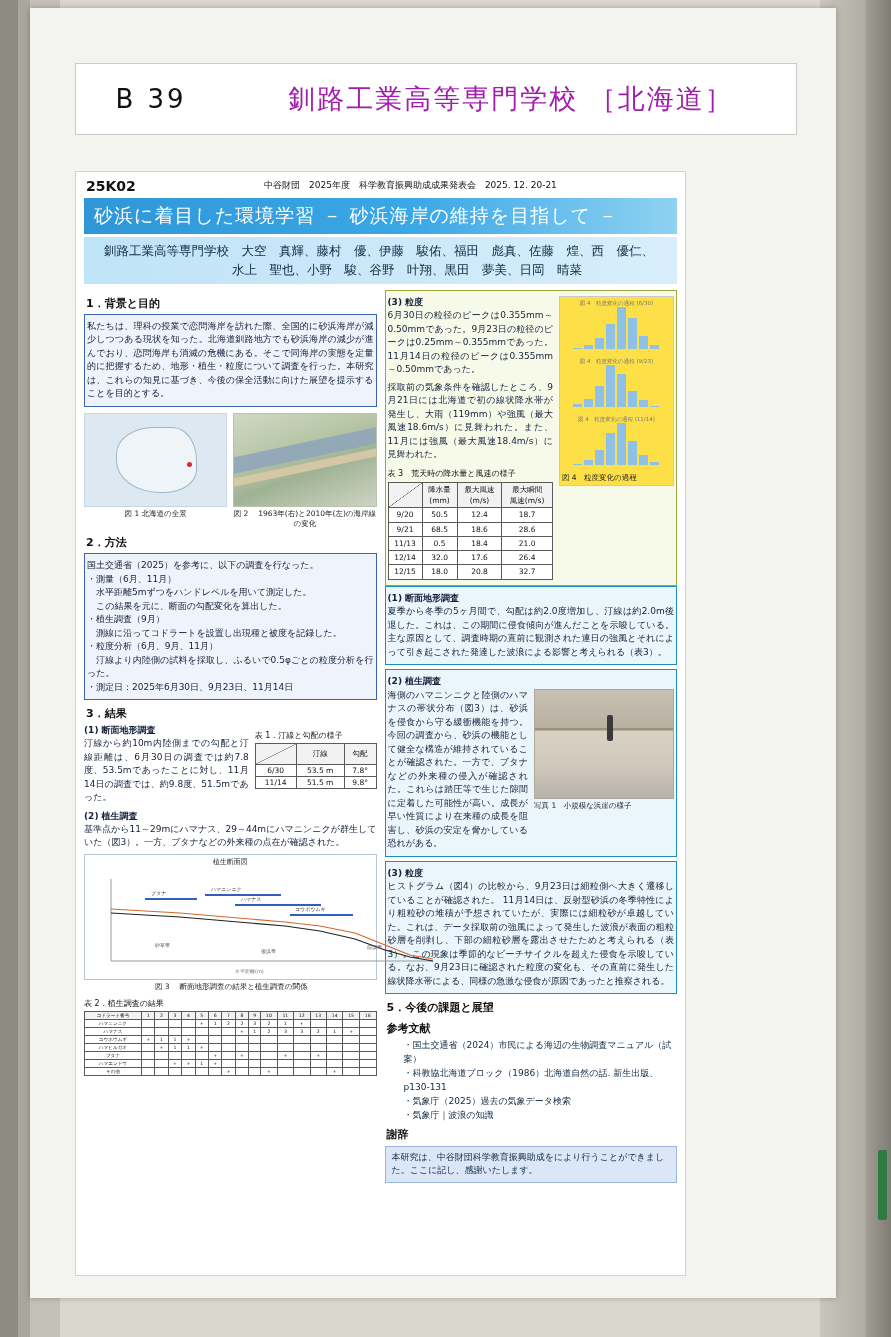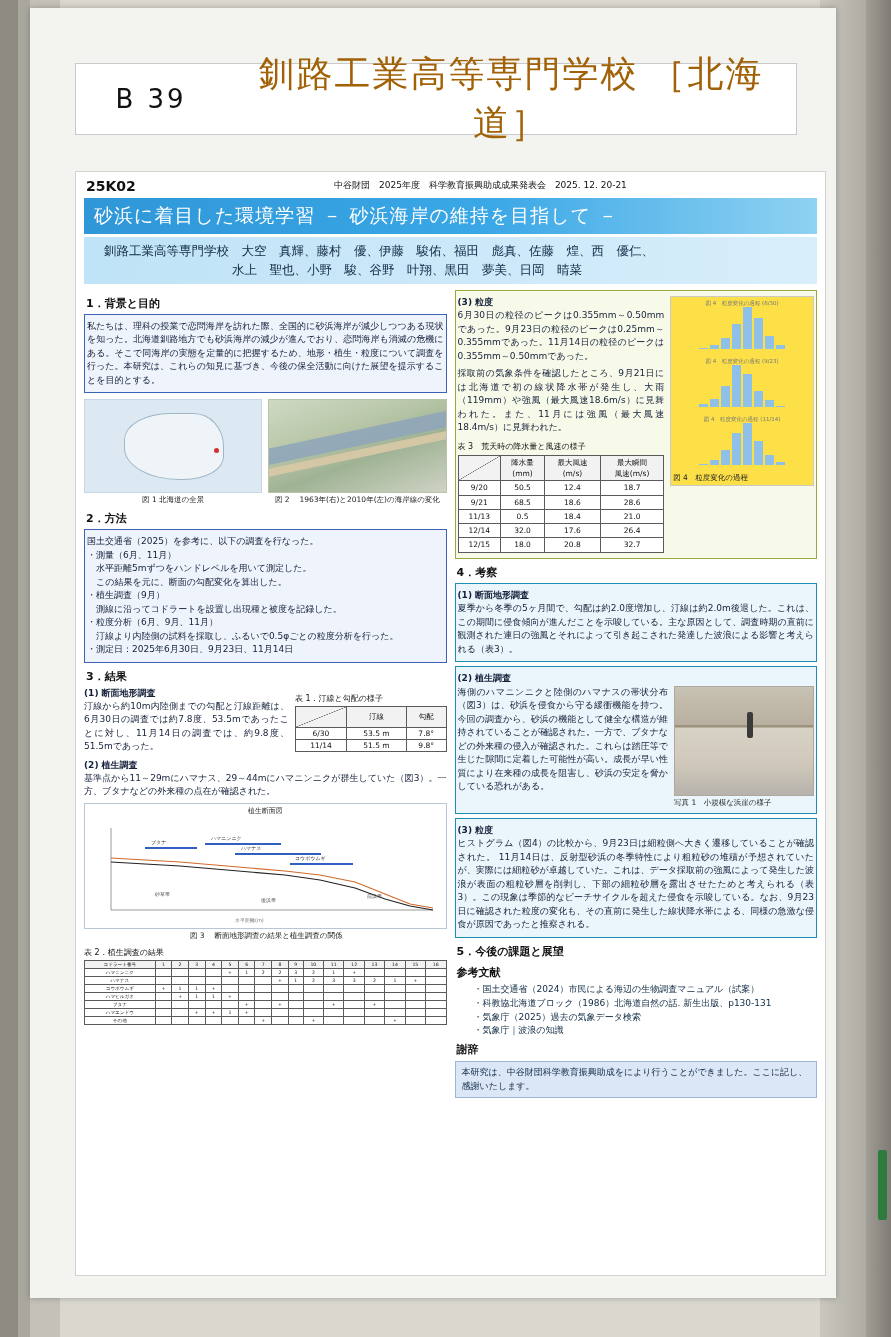--- a/index.html
+++ b/index.html
@@ -36,25 +36,25 @@
   }
   .title-strip{
     position:absolute;left:45px;top:55px;width:720px;height:70px;
     background:#ffffff;border:1px solid #c9c9c9;
     display:flex;align-items:center;
   }
   .strip-code{
     width:150px;text-align:center;font-size:26px;letter-spacing:3px;color:#111;
   }
   .strip-title{
-    flex:1;text-align:center;font-size:36px;color:#a16207;letter-spacing:2px;font-family:Liberation Serif, serif;
+    flex:1;text-align:center;font-size:27px;color:#a21caf;letter-spacing:2px;
   }
   
   .poster{
-    position:absolute;left:45px;top:163px;width:751px;height:1105px;
+    position:absolute;left:45px;top:163px;width:611px;height:1105px;
     background:#ffffff;border:1px solid #d2d2d2;
     padding:0;
     box-sizing:border-box;
   }
   .poster-head{padding:6px 10px 0 10px;}
   .head-row{display:flex;align-items:flex-end;gap:10px;}
   .poster-code{font-size:14px;font-weight:bold;color:#111;}
   .head-meta{flex:1;text-align:center;font-size:9px;color:#111;padding-bottom:2px;}
   .poster-title{
     margin:4px 8px 0 8px;
@@ -523,21 +523,20 @@
                     <i style="height:23%"></i>
                     <i style="height:6%"></i>
                   </div>
                 </div>
                 <div class="fig-cap">図 4　粒度変化の過程</div>
               </div>
             </div>
           </div>
         </div>
 
-        <div class="sec-h">4．考察</div>
 
         <div class="box cyan">
           <div style="font-weight:bold;">(1) 断面地形調査</div>
           <div>夏季から冬季の5ヶ月間で、勾配は約2.0度増加し、汀線は約2.0m後退した。これは、この期間に侵食傾向が進んだことを示唆している。主な原因として、調査時期の直前に観測された連日の強風とそれによって引き起こされた発達した波浪による影響と考えられる（表3）。</div>
         </div>
 
         <div class="box cyan" style="margin-top:4px;">
           <div style="font-weight:bold;">(2) 植生調査</div>
           <div style="display:flex;gap:6px;">
             <div style="flex:1;">海側のハマニンニクと陸側のハマナスの帯状分布（図3）は、砂浜を侵食から守る緩衝機能を持つ。今回の調査から、砂浜の機能として健全な構造が維持されていることが確認された。一方で、ブタナなどの外来種の侵入が確認された。これらは踏圧等で生じた隙間に定着した可能性が高い。成長が早い性質により在来種の成長を阻害し、砂浜の安定を脅かしている恐れがある。</div>

